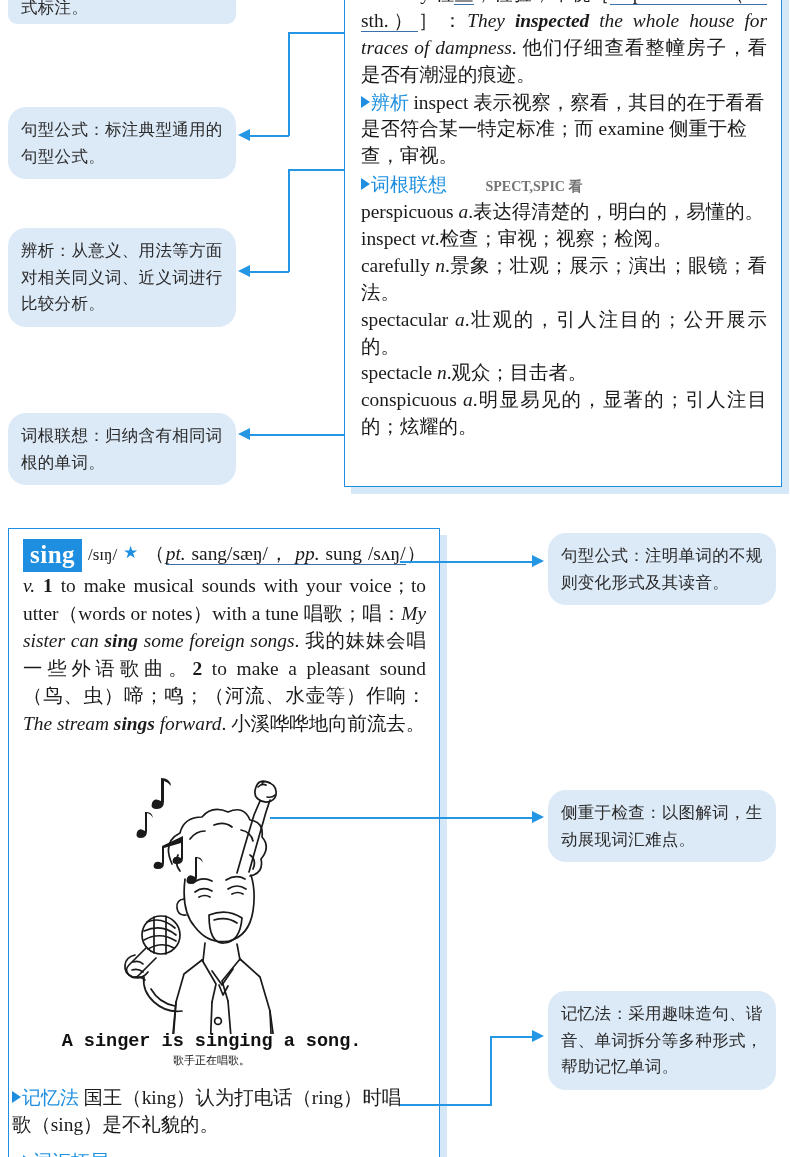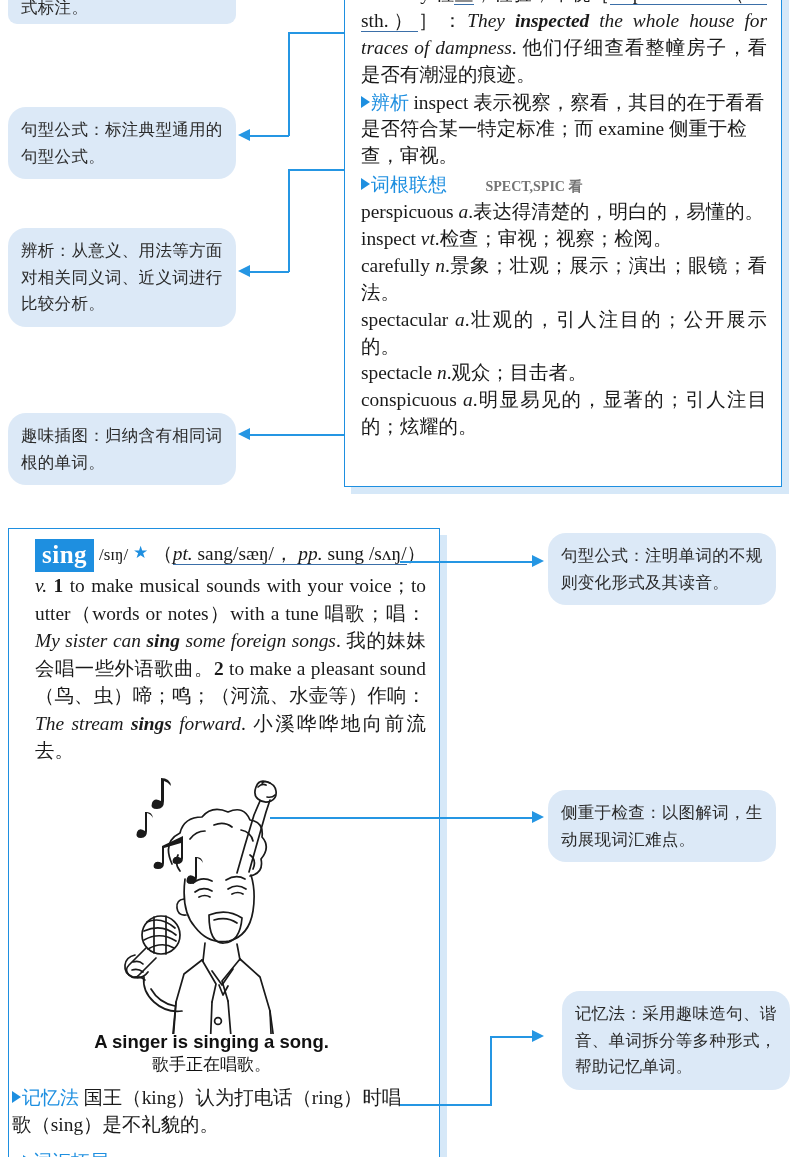--- a/index.html
+++ b/index.html
@@ -94,31 +94,31 @@
     width: 0; height: 0;
     border-top: 6.5px solid transparent;
     border-bottom: 6.5px solid transparent;
   }
   .arrow-l { border-right: 12px solid #2596e3; }
   .arrow-r { border-left: 12px solid #2596e3; }
 
   .illus { position: absolute; }
   .caption-en {
     position: absolute;
-    font-family: Liberation Sans, sans-serif;
+    font-family: Liberation Mono, monospace;
     font-weight: bold;
     font-size: 18.5px;
     color: #111;
     width: 100%;
     text-align: center;
   }
   .caption-zh {
     position: absolute;
     font-family: "Liberation Serif", serif;
-    font-size: 17px;
+    font-size: 11px;
     color: #111;
     width: 100%;
     text-align: center;
   }
 </style>
 </head>
 <body>
 
 <div class="callout cut-top" style="left:8px; top:-30px; width:228px; height:54px; padding-top:24px;">
   <span>式标注。</span>
@@ -126,21 +126,21 @@
 
 <div class="callout" style="left:8px; top:107px; width:228px;">
   <span>句型公式：标注典型通用的句型公式。</span>
 </div>
 
 <div class="callout" style="left:8px; top:228px; width:228px;">
   <span>辨析：从意义、用法等方面对相关同义词、近义词进行比较分析。</span>
 </div>
 
 <div class="callout" style="left:8px; top:413px; width:228px;">
-  <span>趣味插图：归纳含有相同词根的单词。</span>
+  <span>词根联想：归纳含有相同词根的单词。</span>
 </div>
 
 <div class="ln-h" style="left:288px; top:32px; width:58px;"></div>
 <div class="ln-v" style="left:288px; top:32px; height:104px;"></div>
 <div class="ln-h" style="left:250px; top:135px; width:39px;"></div>
 <div class="arrow-l" style="left:238px; top:129px;"></div>
 
 <div class="ln-h" style="left:288px; top:169px; width:58px;"></div>
 <div class="ln-v" style="left:288px; top:169px; height:103px;"></div>
 <div class="ln-h" style="left:250px; top:271px; width:39px;"></div>
@@ -189,21 +189,21 @@
     </div>
     <div>
       <span class="serif">conspicuous</span>
       <i>a</i>.<span>明显易见的，显著的；引人注目的；炫耀的。</span>
     </div>
   </div>
 </div>
 
 <div class="panel" style="left:8px; top:528px; width:432px; height:640px; padding:10px 13px 0 14px; overflow:hidden;">
 
-  <div class="entry-text" style="line-height:1.42;margin-left:12px;">
+  <div class="entry-text" style="line-height:1.42;">
     <span class="headword">sing</span>
     <span class="serif" style="font-size:17px;">/sɪŋ/</span>
     <span class="star">★</span>
     <span>（</span><span class="ul"><i>pt.</i> <span>sang/sæŋ/</span><span>，</span> <i>pp.</i> <span>sung /sʌŋ/</span></span><span>）</span>
     <i>v.</i>
     <b>1</b>
     <span>to make musical sounds with your voice；to utter（words or notes）with a tune</span>
     <span>唱歌；唱：</span><i><span>My sister can </span><b>sing</b><span> some foreign songs</span></i><span>.</span>
     <span>我的妹妹会唱一些外语歌曲。</span><b>2</b>
     <span>to make a pleasant sound</span><span>（鸟、虫）啼；鸣；（河流、水壶等）作响：</span><i><span>The stream </span><b>sings</b><span> forward</span></i><span>.</span>
@@ -303,21 +303,21 @@
 </div>
 
 <div class="callout" style="left:548px; top:533px; width:228px;">
   <span>句型公式：注明单词的不规则变化形式及其读音。</span>
 </div>
 
 <div class="callout" style="left:548px; top:790px; width:228px;">
   <span>侧重于检查：以图解词，生动展现词汇难点。</span>
 </div>
 
-<div class="callout" style="left:562px; top:991px; width:228px;">
+<div class="callout" style="left:548px; top:991px; width:228px;">
   <span>记忆法：采用趣味造句、谐音、单词拆分等多种形式，帮助记忆单词。</span>
 </div>
 
 <div class="ln-h" style="left:400px; top:561px; width:133px;"></div>
 <div class="arrow-r" style="left:532px; top:555px;"></div>
 
 <div class="ln-h" style="left:270px; top:817px; width:263px;"></div>
 <div class="arrow-r" style="left:532px; top:811px;"></div>
 
 <div class="ln-h" style="left:400px; top:1104px; width:92px;"></div>

